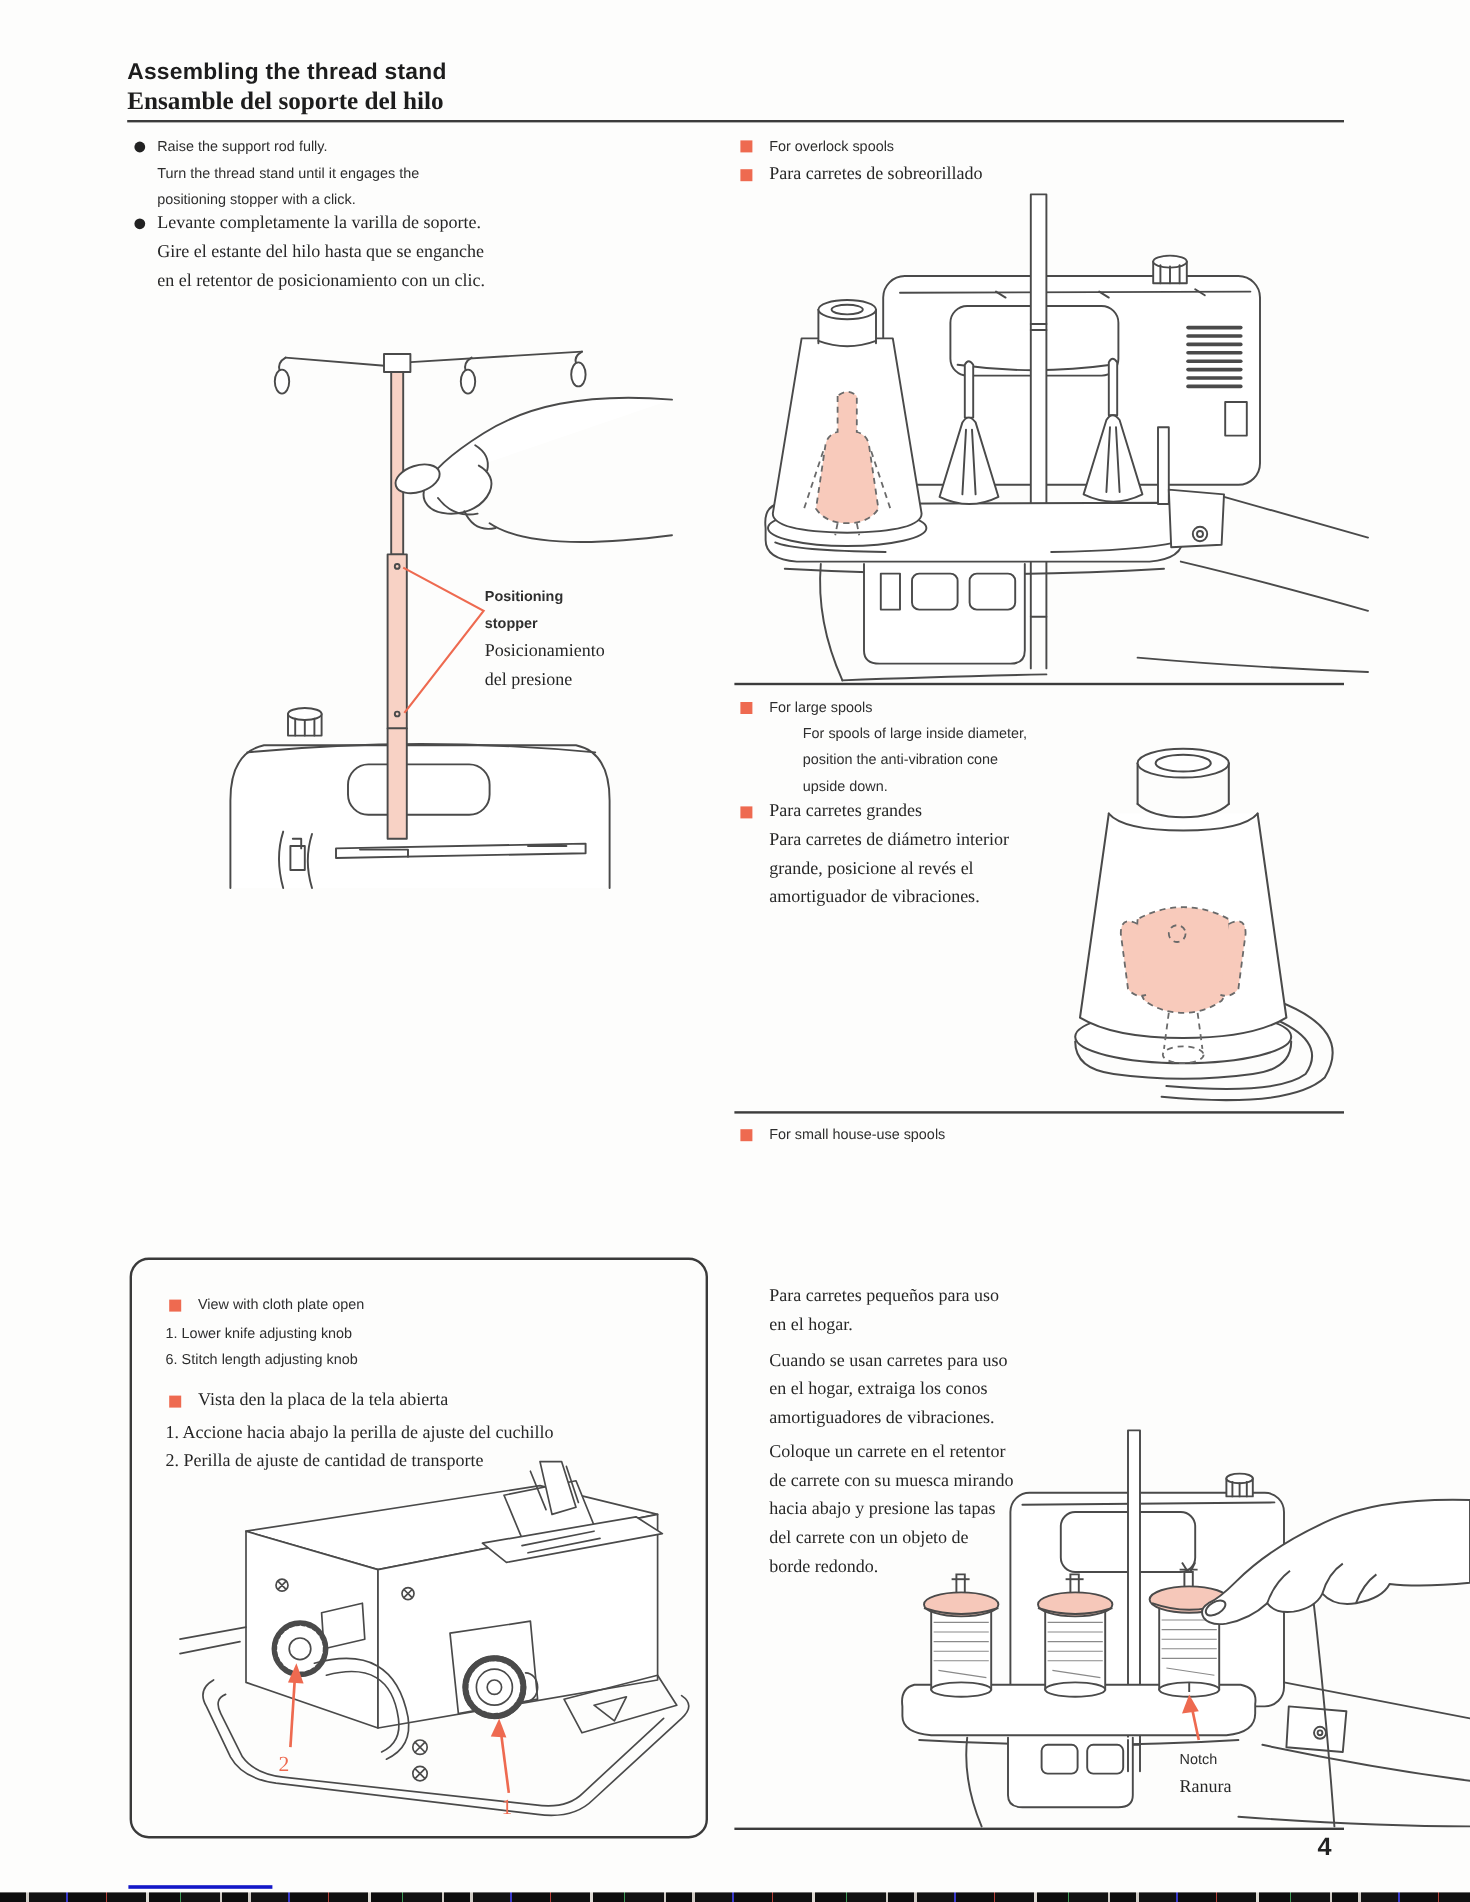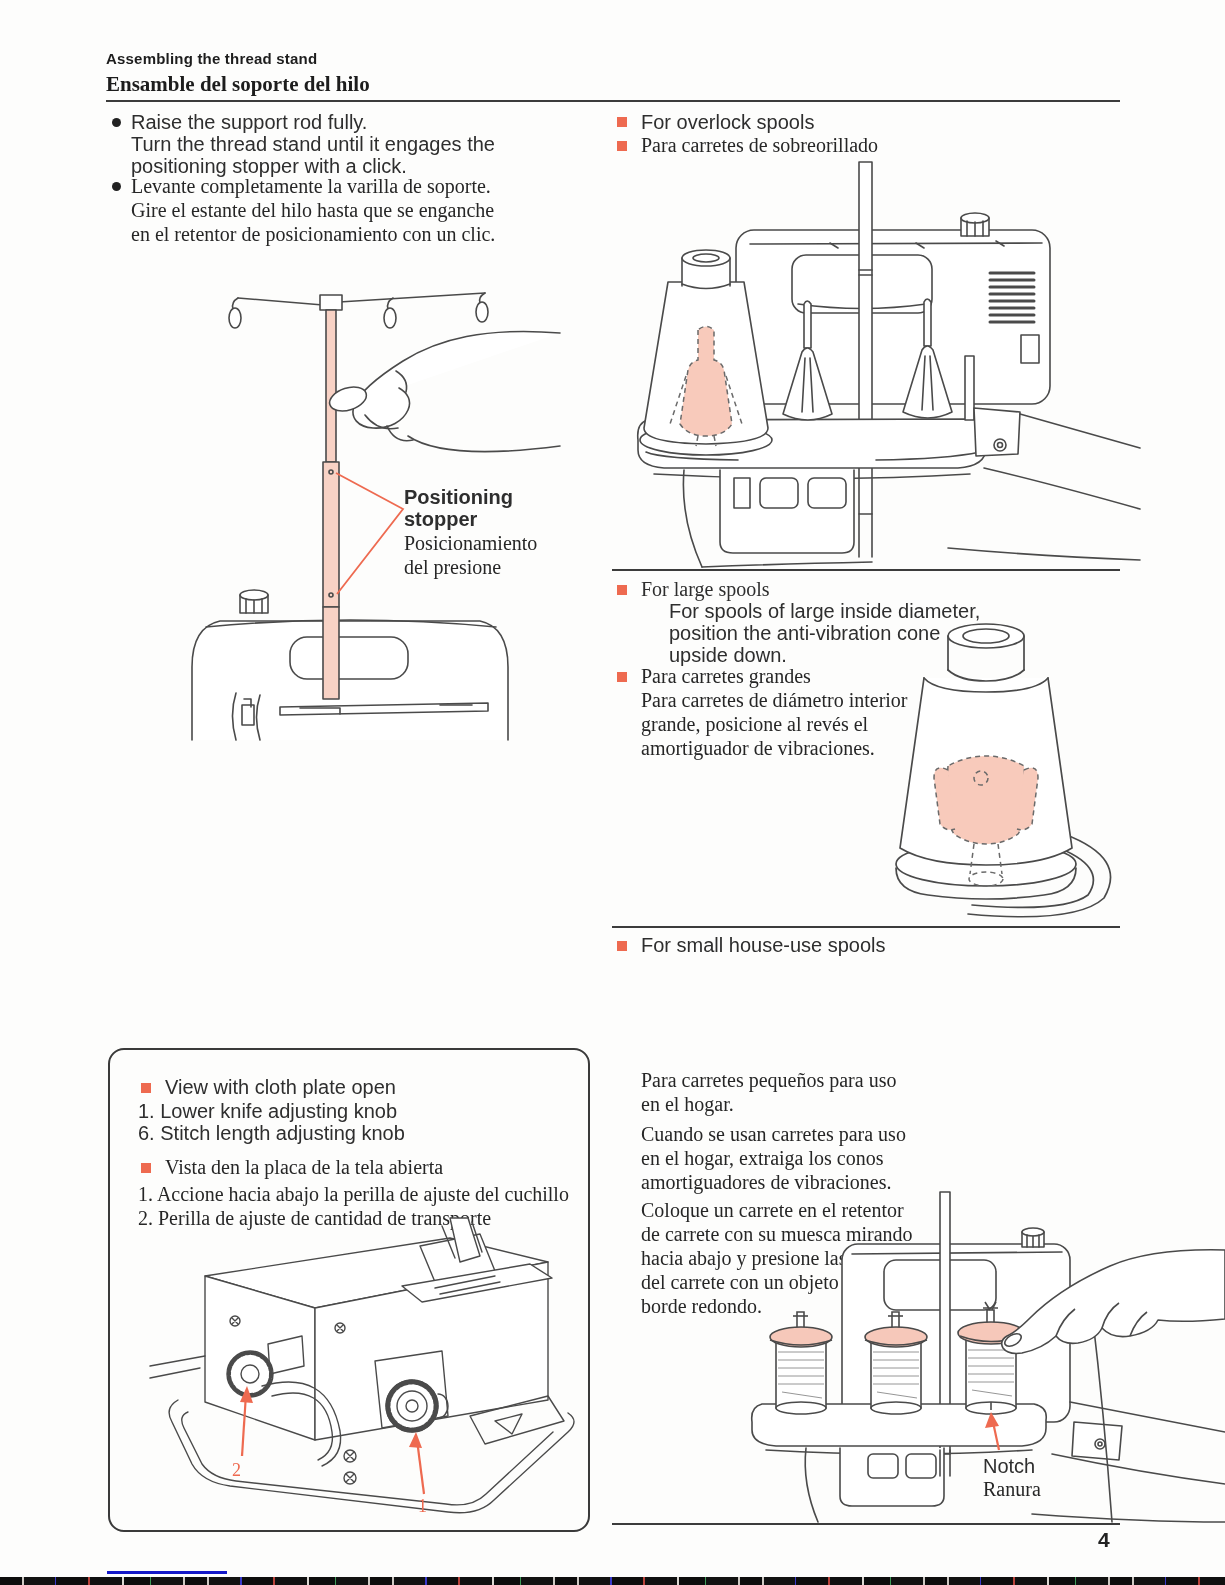--- a/index.html
+++ b/index.html
@@ -2,24 +2,24 @@
 <html><head>
 <meta charset="utf-8">
 <style>
   html,body{margin:0;padding:0;background:#ffffff;}
   .page{position:relative;width:1225px;height:1585px;background:#fdfdfc;overflow:hidden;
         font-family:"Liberation Sans",sans-serif;color:#2b2b2b;}
   .abs{position:absolute;}
   .sans{font-family:"Liberation Sans",sans-serif;}
   .serif{font-family:Liberation Serif, serif;}
   .preline{white-space:pre-line;}
-  .title-en{font-size:15px;font-weight:bold;color:#1d1d1d;letter-spacing:.2px;}
+  .title-en{font-size:19px;font-weight:bold;color:#1d1d1d;letter-spacing:.2px;}
   .title-es{font-size:21px;font-weight:bold;color:#1d1d1d;}
-  .body-en{font-size:20px;line-height:22px;color:#2e2e2e;}
-  .body-es{font-size:20px;line-height:24px;color:#262626;}
+  .body-en{font-size:12px;line-height:22px;color:#2e2e2e;}
+  .body-es{font-size:15px;line-height:24px;color:#262626;}
   .rule{position:absolute;height:2px;background:#3c3c3c;}
   .dot-bullet{position:absolute;width:9px;height:9px;border-radius:50%;background:#222;}
   .sq-bullet{position:absolute;width:10px;height:10px;background:#ee6a50;}
   .callout-num{position:absolute;font-size:18px;color:#ee6a50;font-family:"Liberation Serif",serif;}
   .pagenum{font-size:21px;font-weight:bold;color:#222;}
   .box{position:absolute;left:108px;top:1048px;width:478px;height:480px;
        border:2.5px solid #3a3a3a;border-radius:16px;background:transparent;}
   .blue-line{position:absolute;left:107px;top:1571px;width:120px;height:3px;background:#1418c8;}
   .bottom-stripe{position:absolute;left:0;top:1577px;width:1225px;height:8px;
      background:repeating-linear-gradient(90deg,
@@ -187,21 +187,21 @@
       <path fill="none" d="M68,224 L52,272"></path>
       <path fill="none" d="M108,224 L124,272"></path>
       <path fill="none" d="M80,284 L78,294"></path>
         <path fill="none" d="M96,284 L98,294"></path>
     </g>
   </svg>
 
   <div class="rule" style="left:612px;top:569px;width:508px;"></div>
 
   <span class="sq-bullet" style="left:617px;top:585px;"></span>
-  <div class="abs body-en" style="left:641px;top:578px;font-family:Liberation Serif, serif;">For large spools</div>
+  <div class="abs body-en" style="left:641px;top:578px;">For large spools</div>
   <div class="abs body-en preline" style="left:669px;top:600px;">For spools of large inside diameter,
 position the anti-vibration cone
 upside down.</div>
 
   <span class="sq-bullet" style="left:617px;top:672px;"></span>
   <div class="abs body-es serif" style="left:641px;top:664px;">Para carretes grandes</div>
   <div class="abs body-es serif preline" style="left:641px;top:688px;">Para carretes de diámetro interior
 grande, posicione al revés el
 amortiguador de vibraciones.</div>
 

